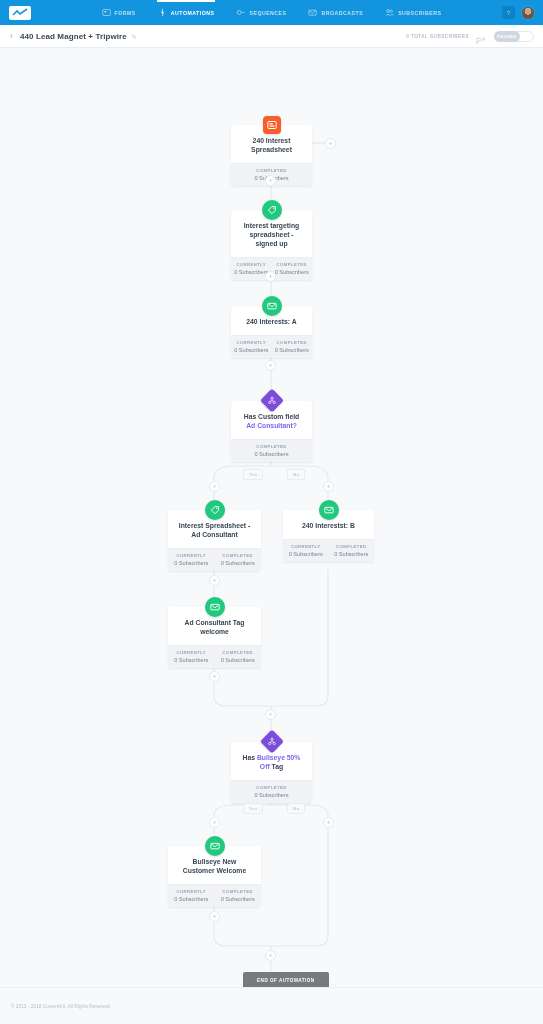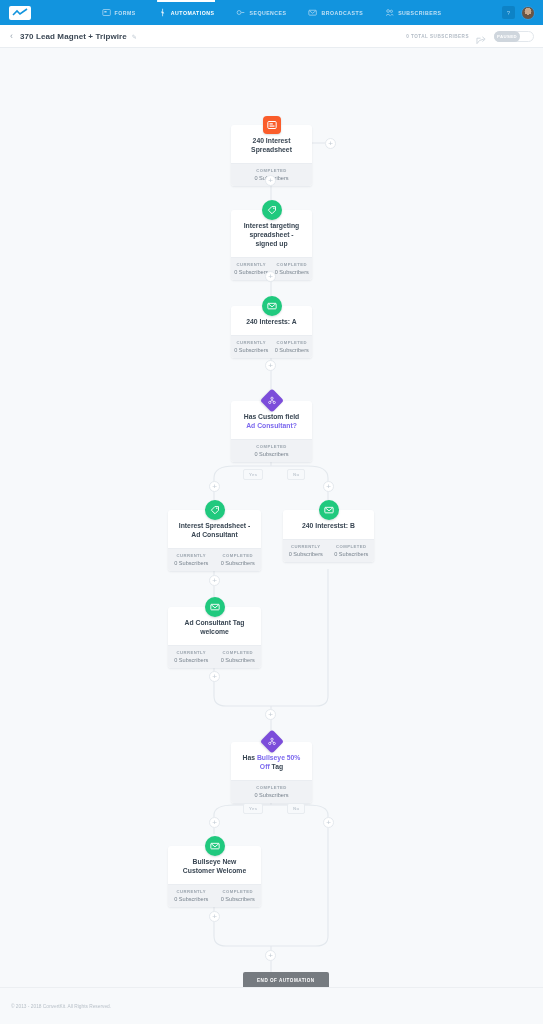--- a/index.html
+++ b/index.html
@@ -218,21 +218,21 @@
   </div>
 
   <div class="nav-right">
     <div class="help-btn">?</div>
     <div class="avatar"></div>
   </div>
 </div>
 
 <div class="subheader">
   <div class="back-chevron">‹</div>
-  <div class="page-title">370 Lead Magnet + Tripwire</div>
+  <div class="page-title">440 Lead Magnet + Tripwire</div>
   <div class="edit-pencil">✎</div>
   <div class="subheader-right">
     <div class="total-subs">0 TOTAL SUBSCRIBERS</div>
     <div class="share-icon">
       <svg width="11" height="10" viewBox="0 0 12 11">
           <path d="M1 9.5 V3.5 H5" fill="none" stroke="#ccd4dc" stroke-width="1"></path>
           <path d="M1 9.5 Q3 5 8.5 4.6" fill="none" stroke="#ccd4dc" stroke-width="1"></path>
           <polyline points="7,2 10,4.6 7,7.2" fill="none" stroke="#ccd4dc" stroke-width="1"></polyline>
         </svg>
     </div>

